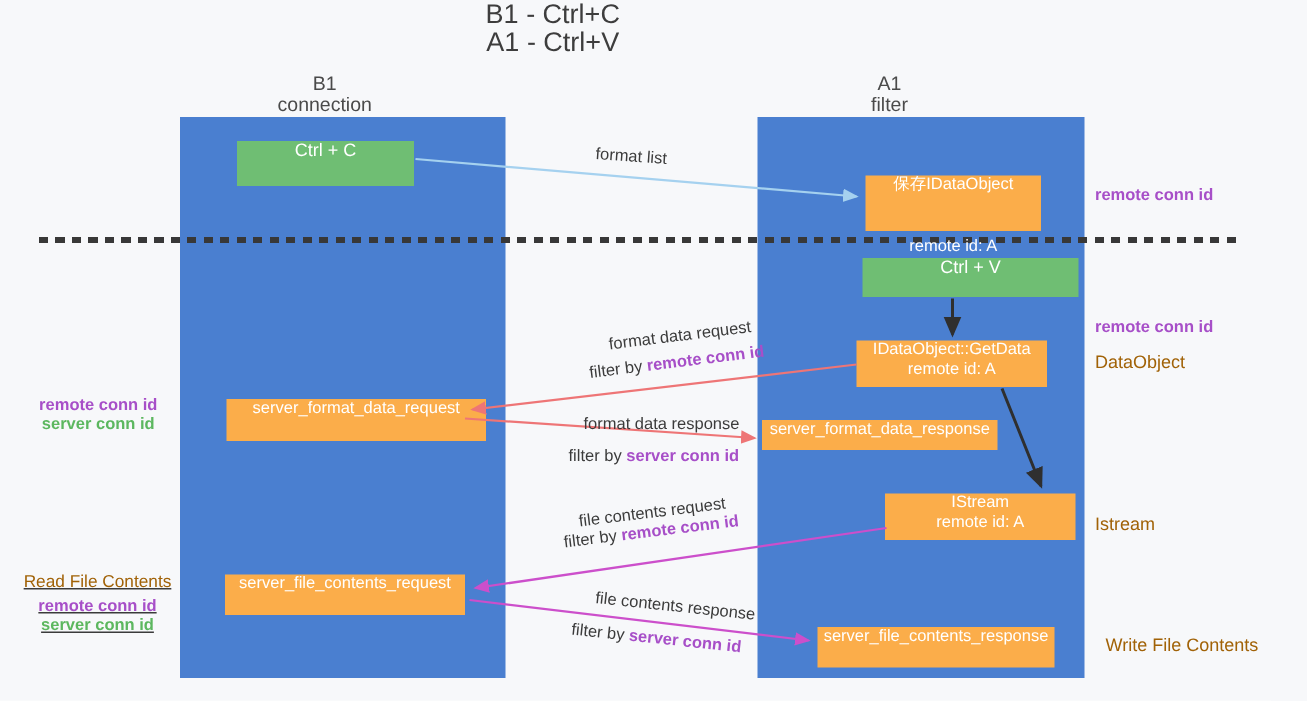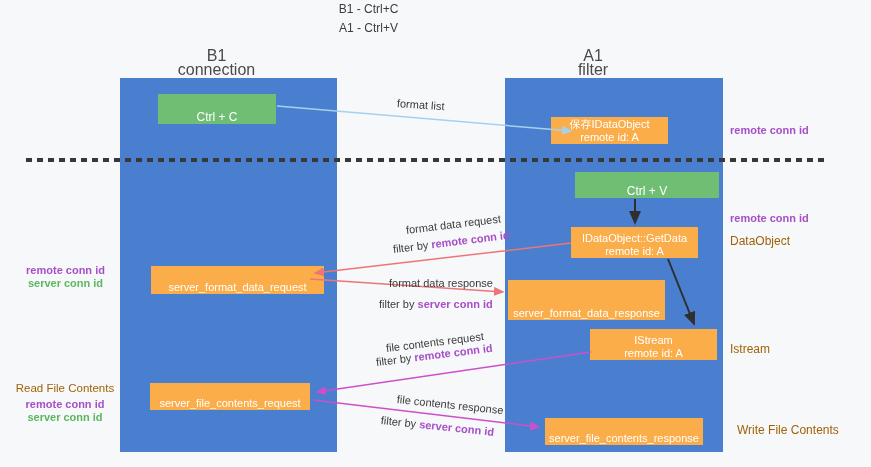--- a/index.html
+++ b/index.html
@@ -8,37 +8,37 @@
     width:871px;height:467px;
     background:#f7f8fa;
     font-family:"Liberation Sans", sans-serif;
     overflow:hidden;
     color:#3b3b3b;
   }
   .abs{position:absolute;}
   .title{
     left:0;top:6;width:737px;
     text-align:center;
-    font-size:12px;line-height:19px;color:#3d3d3d;
+    font-size:18px;line-height:19px;color:#3d3d3d;
   }
   .colheader{
     top:49px;text-align:center;
-    font-size:16px;line-height:14px;color:#4a4a4a;
+    font-size:13px;line-height:14px;color:#4a4a4a;
   }
   .column{
     top:78px;height:374px;
     background:#4a7fd0;
   }
   .dashline{
     left:26px;top:158px;width:802px;height:4px;
     background:repeating-linear-gradient(90deg,#383838 0 6px,transparent 6px 11px);
   }
   .box{
     display:flex;flex-direction:column;
-    align-items:center;justify-content:flex-end;
+    align-items:center;justify-content:flex-start;
     color:#ffffff;text-align:center;
     font-size:11px;line-height:13px;
     white-space:nowrap;
   }
   .green{background:#6fbe73;font-size:12px;}
   .orange{background:#fbad4a;}
   .arrowsvg{left:0;top:0;pointer-events:none;}
   .lbl{
     font-size:11px;color:#3b3b3b;white-space:nowrap;
     transform-origin:left center;
@@ -73,39 +73,39 @@
 
   <div class="abs column" style="left:120px;width:217px;"></div>
   <div class="abs column" style="left:505px;width:218px;"></div>
 
   <div class="abs dashline"></div>
 
   <div class="abs box green" style="left:158px;top:94px;width:118px;height:30px;">
     <div>Ctrl + C</div>
   </div>
 
-  <div class="abs box orange" style="left:551px;top:117px;width:117px;height:27px;">
+  <div class="abs box orange" style="left:577px;top:117px;width:117px;height:37px;gap:28px;">
     <div>保存IDataObject</div>
     <div>remote id: A</div>
   </div>
 
   <div class="abs box green" style="left:575px;top:172px;width:144px;height:26px;">
     <div>Ctrl + V</div>
   </div>
 
   <div class="abs box orange" style="left:571px;top:227px;width:127px;height:31px;">
     <div>IDataObject::GetData</div>
     <div>remote id: A</div>
   </div>
 
   <div class="abs box orange" style="left:151px;top:266px;width:173px;height:28px;">
     <div>server_format_data_request</div>
   </div>
 
-  <div class="abs box orange" style="left:508px;top:280px;width:157px;height:40px;">
+  <div class="abs box orange" style="left:508px;top:280px;width:157px;height:20px;">
     <div>server_format_data_response</div>
   </div>
 
   <div class="abs box orange" style="left:590px;top:329px;width:127px;height:31px;">
     <div>IStream</div>
     <div>remote id: A</div>
   </div>
 
   <div class="abs box orange" style="left:150px;top:383px;width:160px;height:27px;">
     <div>server_file_contents_request</div>
@@ -156,19 +156,19 @@
   <div class="abs annot-purple" style="left:730px;top:124px;">remote conn id</div>
   <div class="abs annot-purple" style="left:730px;top:212px;">remote conn id</div>
   <div class="abs annot" style="left:730px;top:234px;">DataObject</div>
   <div class="abs annot" style="left:730px;top:342px;">Istream</div>
   <div class="abs annot" style="left:737px;top:423px;">Write File Contents</div>
 
   <div class="abs sideblock" style="left:18px;top:264px;width:95px;">
     <div class="hl-purple">remote conn id</div>
     <div class="hl-green">server conn id</div>
   </div>
-  <div class="abs sideblock" style="left:12px;top:382px;width:106px;">
+  <div class="abs sideblock" style="left:12px;top:382px;width:106px;text-decoration:underline;">
     <div class="annot" style="font-size:11.5px;margin-bottom:3px;">Read File Contents</div>
     <div class="hl-purple">remote conn id</div>
     <div class="hl-green">server conn id</div>
   </div>
 
 </div>
 
 </body></html>

